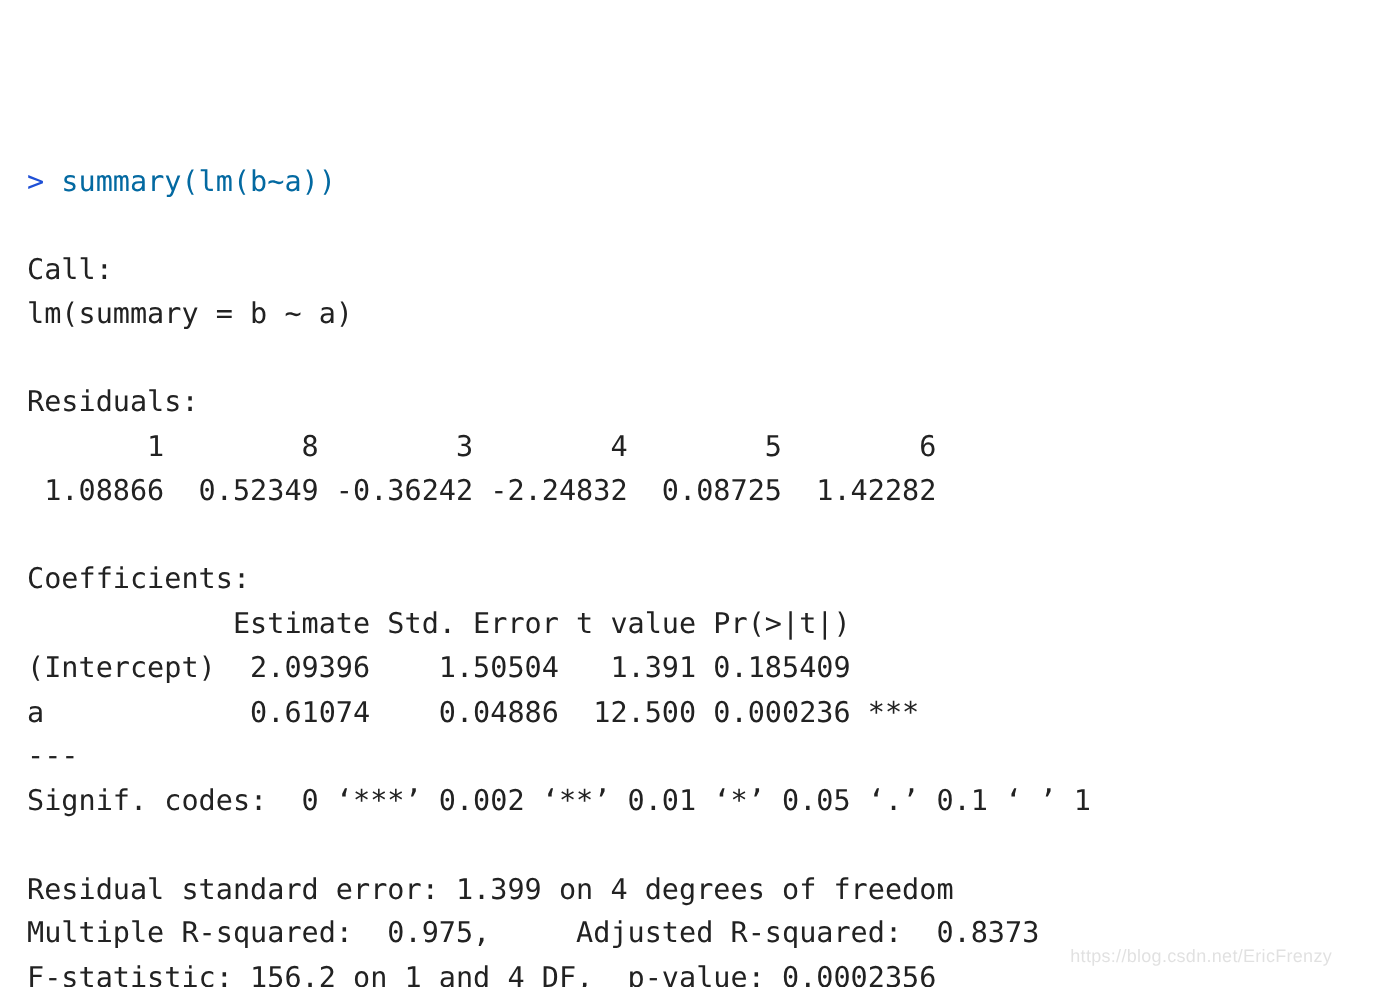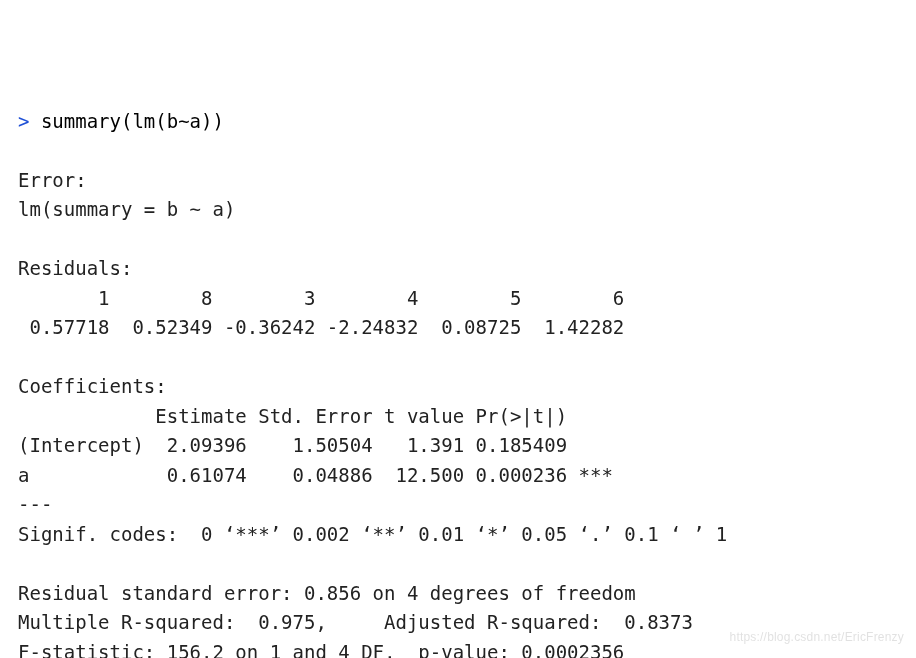--- a/index.html
+++ b/index.html
@@ -13,52 +13,52 @@
     box-sizing: border-box;
     padding: 18px 8px 18px 18px;
     font-family: "Menlo", "Consolas", "Lucida Console", monospace;
     font-size: 19px;
     line-height: 29.5px;
     color: #222;
     white-space: pre;
     position: relative;
   }
   .prompt { color: #1f50d6; }
-  .cmd    { color: #000000; }
+  .cmd    { color: #0369a1; }
   .watermark {
     position: absolute;
-    right: 12px;
+    right: 28px;
     bottom: 6px;
     font-family: Arial, sans-serif;
     font-size: 12px;
     color: rgba(120,120,120,0.22);
     letter-spacing: 0.2px;
     white-space: nowrap;
     margin-left: 37px;
   }
 </style>
 </head>
 <body>
 
 
 <div><span class="prompt">&gt; </span><span class="cmd">summary(lm(b~a))</span>
 <span></span>
-<span>Error:</span>
+<span>Call:</span>
 <span>lm(summary = b ~ a)</span>
 <span></span>
 <span>Residuals:</span>
 <span>       1        8        3        4        5        6 </span>
-<span> 0.57718  0.52349 -0.36242 -2.24832  0.08725  1.42282 </span>
+<span> 1.08866  0.52349 -0.36242 -2.24832  0.08725  1.42282 </span>
 <span></span>
 <span>Coefficients:</span>
 <span>            Estimate Std. Error t value Pr(&gt;|t|)    </span>
 <span>(Intercept)  2.09396    1.50504   1.391 0.185409    </span>
 <span>a            0.61074    0.04886  12.500 0.000236 ***</span>
 <span>---</span>
 <span>Signif. codes:  0 ‘***’ 0.002 ‘**’ 0.01 ‘*’ 0.05 ‘.’ 0.1 ‘ ’ 1</span>
 <span></span>
-<span>Residual standard error: 0.856 on 4 degrees of freedom</span>
+<span>Residual standard error: 1.399 on 4 degrees of freedom</span>
 <span>Multiple R-squared:  0.975,	Adjusted R-squared:  0.8373 </span>
 <span>F-statistic: 156.2 on 1 and 4 DF,  p-value: 0.0002356</span></div>
 
 <div class="watermark">https://blog.csdn.net/EricFrenzy</div>
 
 
 
 </body></html>

